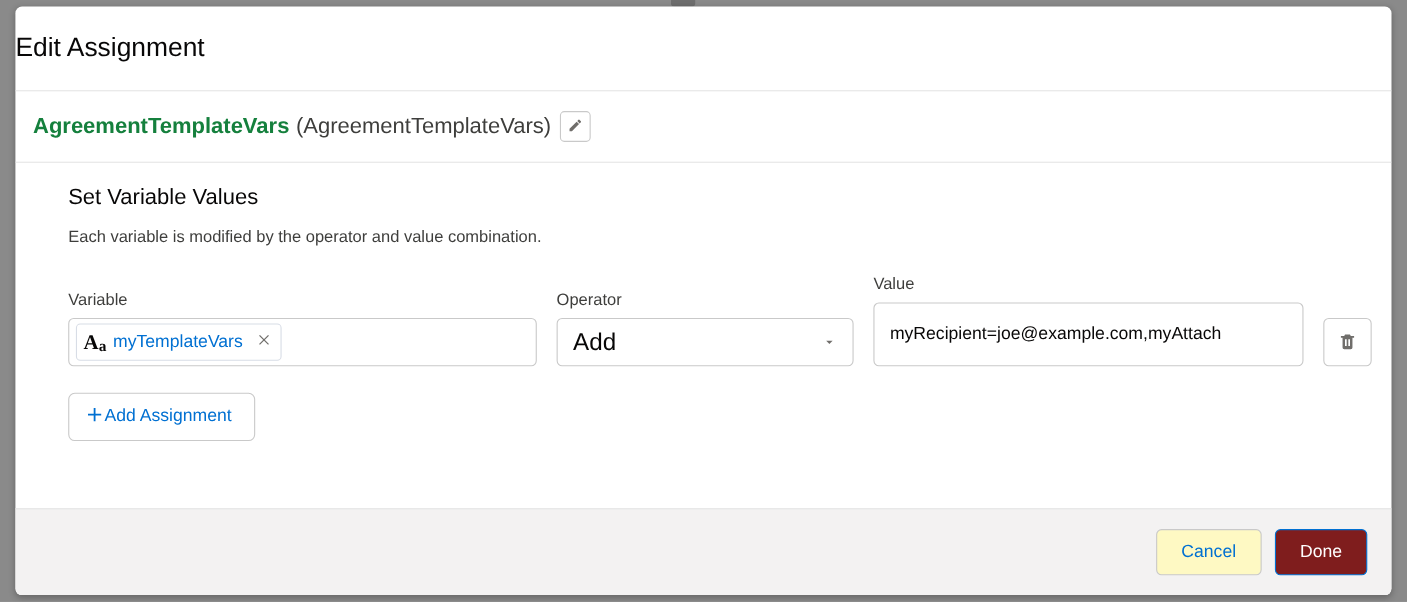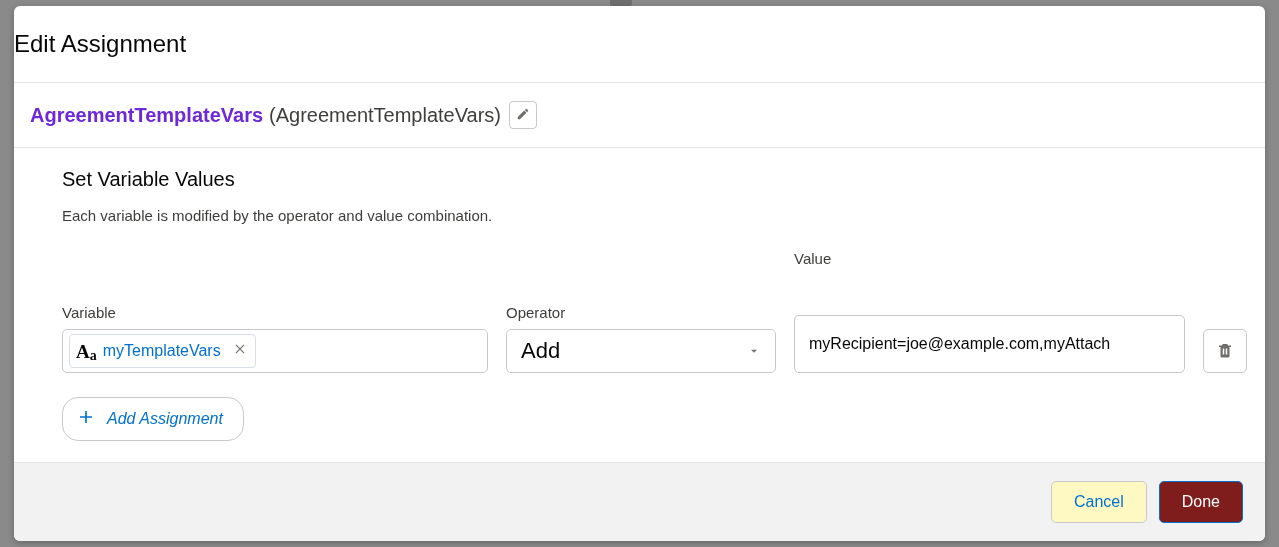--- a/index.html
+++ b/index.html
@@ -46,21 +46,21 @@
   .name-row {
     padding: 18px 16px 18px;
     border-bottom: 1px solid #e5e5e5;
     display: flex;
     align-items: center;
     gap: 6px;
   }
   .name-label {
     font-size: 20px;
     font-weight: 700;
-    color: #6d28d9;
+    color: #15803d;
   }
   .name-api {
     font-size: 20px;
     font-weight: 400;
     color: #3e3e3c;
   }
   .edit-btn {
     width: 28px; height: 28px;
     border: 1px solid #c9c9c9;
     border-radius: 4px;
@@ -92,21 +92,21 @@
 
   .assign-row {
     display: flex;
     gap: 18px;
     align-items: flex-end;
     margin-bottom: 24px;
   }
   .col { display: flex; flex-direction: column; }
   .col-var { flex: 0 0 426px; }
   .col-op { flex: 0 0 270px; }
-  .col-val { flex: 1; gap: 40px; }
+  .col-val { flex: 1; }
   .col-actions { flex: 0 0 46px; }
   .field-label {
     font-size: 15px;
     color: #3e3e3c;
     margin-bottom: 8px;
   }
   .pill-box {
     height: 44px;
     border: 1px solid #c9c9c9;
     border-radius: 5px;
@@ -179,30 +179,28 @@
     display: flex;
     align-items: center;
     justify-content: center;
     cursor: pointer;
   }
   .del-btn svg { width: 18px; height: 18px; fill: #706e6b; }
 
   .add-btn {
     height: 44px;
     border: 1px solid #c9c9c9;
-    border-radius: 16px;
+    border-radius: 6px;
     background: #fff;
     display: inline-flex;
     align-items: center;
-    gap: 12px;
     padding: 0 20px 0 14px;
     color: #0070d2;
     font-size: 16px;
     cursor: pointer;
-    font-style: italic;
   }
   .add-btn svg { width: 18px; height: 18px; stroke: #0070d2; stroke-width: 2.2; }
 
   .footer {
     background: #f3f2f2;
     border-top: 1px solid #e5e5e5;
     padding: 18px 22px;
     display: flex;
     justify-content: flex-end;
     gap: 12px;

